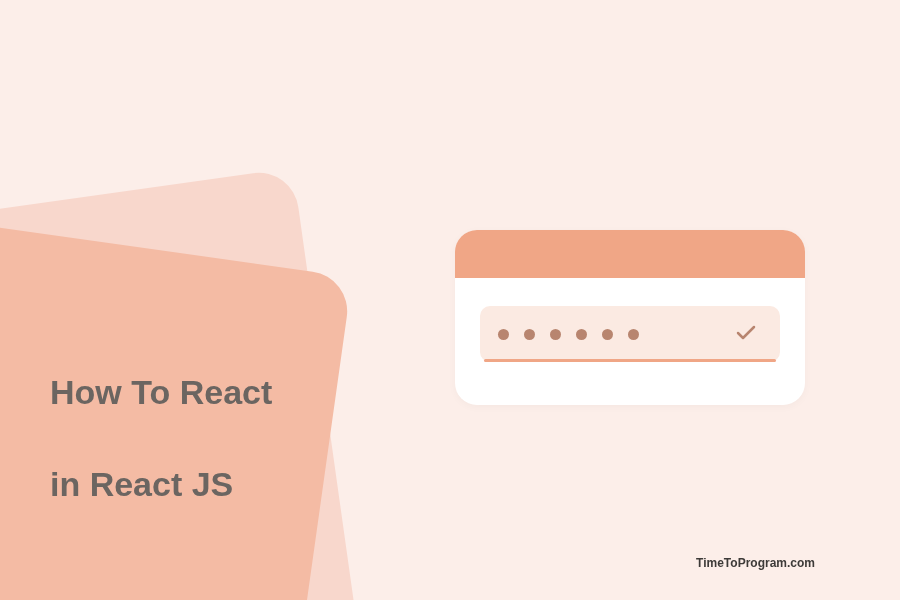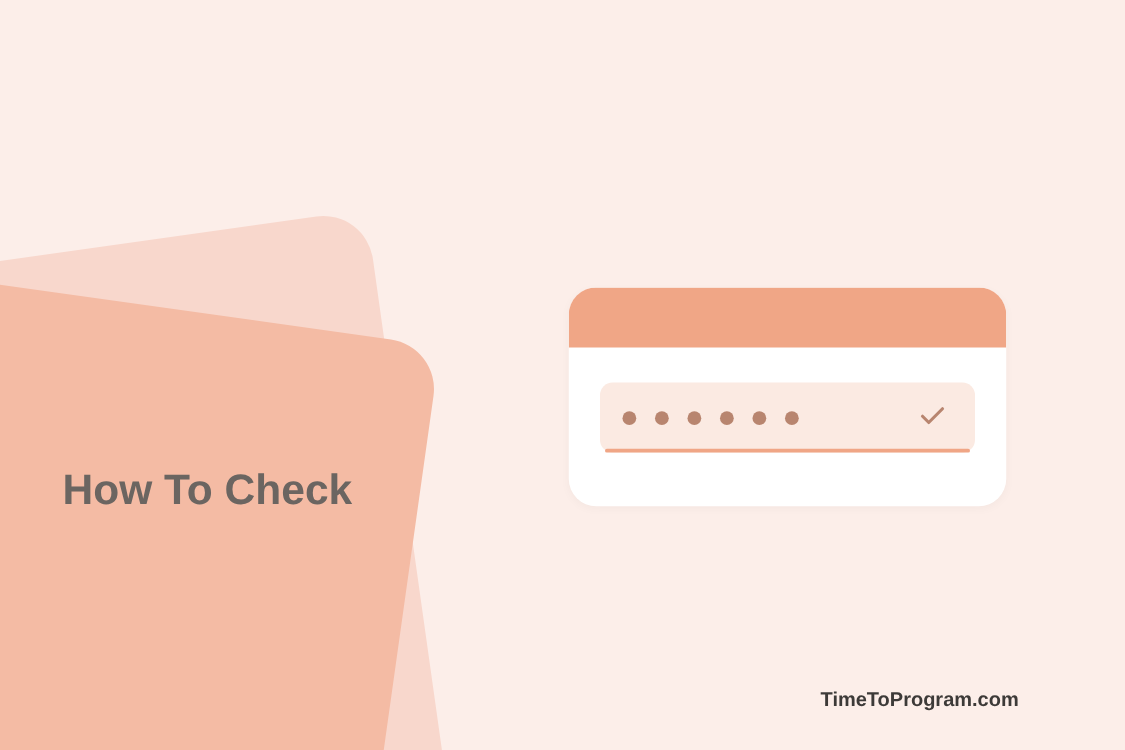--- a/index.html
+++ b/index.html
@@ -104,34 +104,35 @@
       stroke: #b8856f;
       stroke-width: 2.5;
       fill: none;
       stroke-linecap: round;
       stroke-linejoin: round;
     }
     .watermark {
       position: absolute;
       right: 85px;
       bottom: 30px;
-      font-size: 16px;
+      font-size: 12px;
       font-weight: 600;
       color: #3d3a38;
     }
   </style>
 </head>
 <body>
 
 <div class="shape-back"></div>
 <div class="shape-front"></div>
 
 <h1 class="title">
-  <span>How To Check</span><br>
+  <span>How To React</span><br>
   <br>
+  <span>in React JS</span>
 </h1>
 
 <div class="card">
   <div class="card-header"></div>
   <div class="card-body">
     <div class="password-field">
       <div class="dots">
         <span class="dot"></span>
         <span class="dot"></span>
         <span class="dot"></span>

